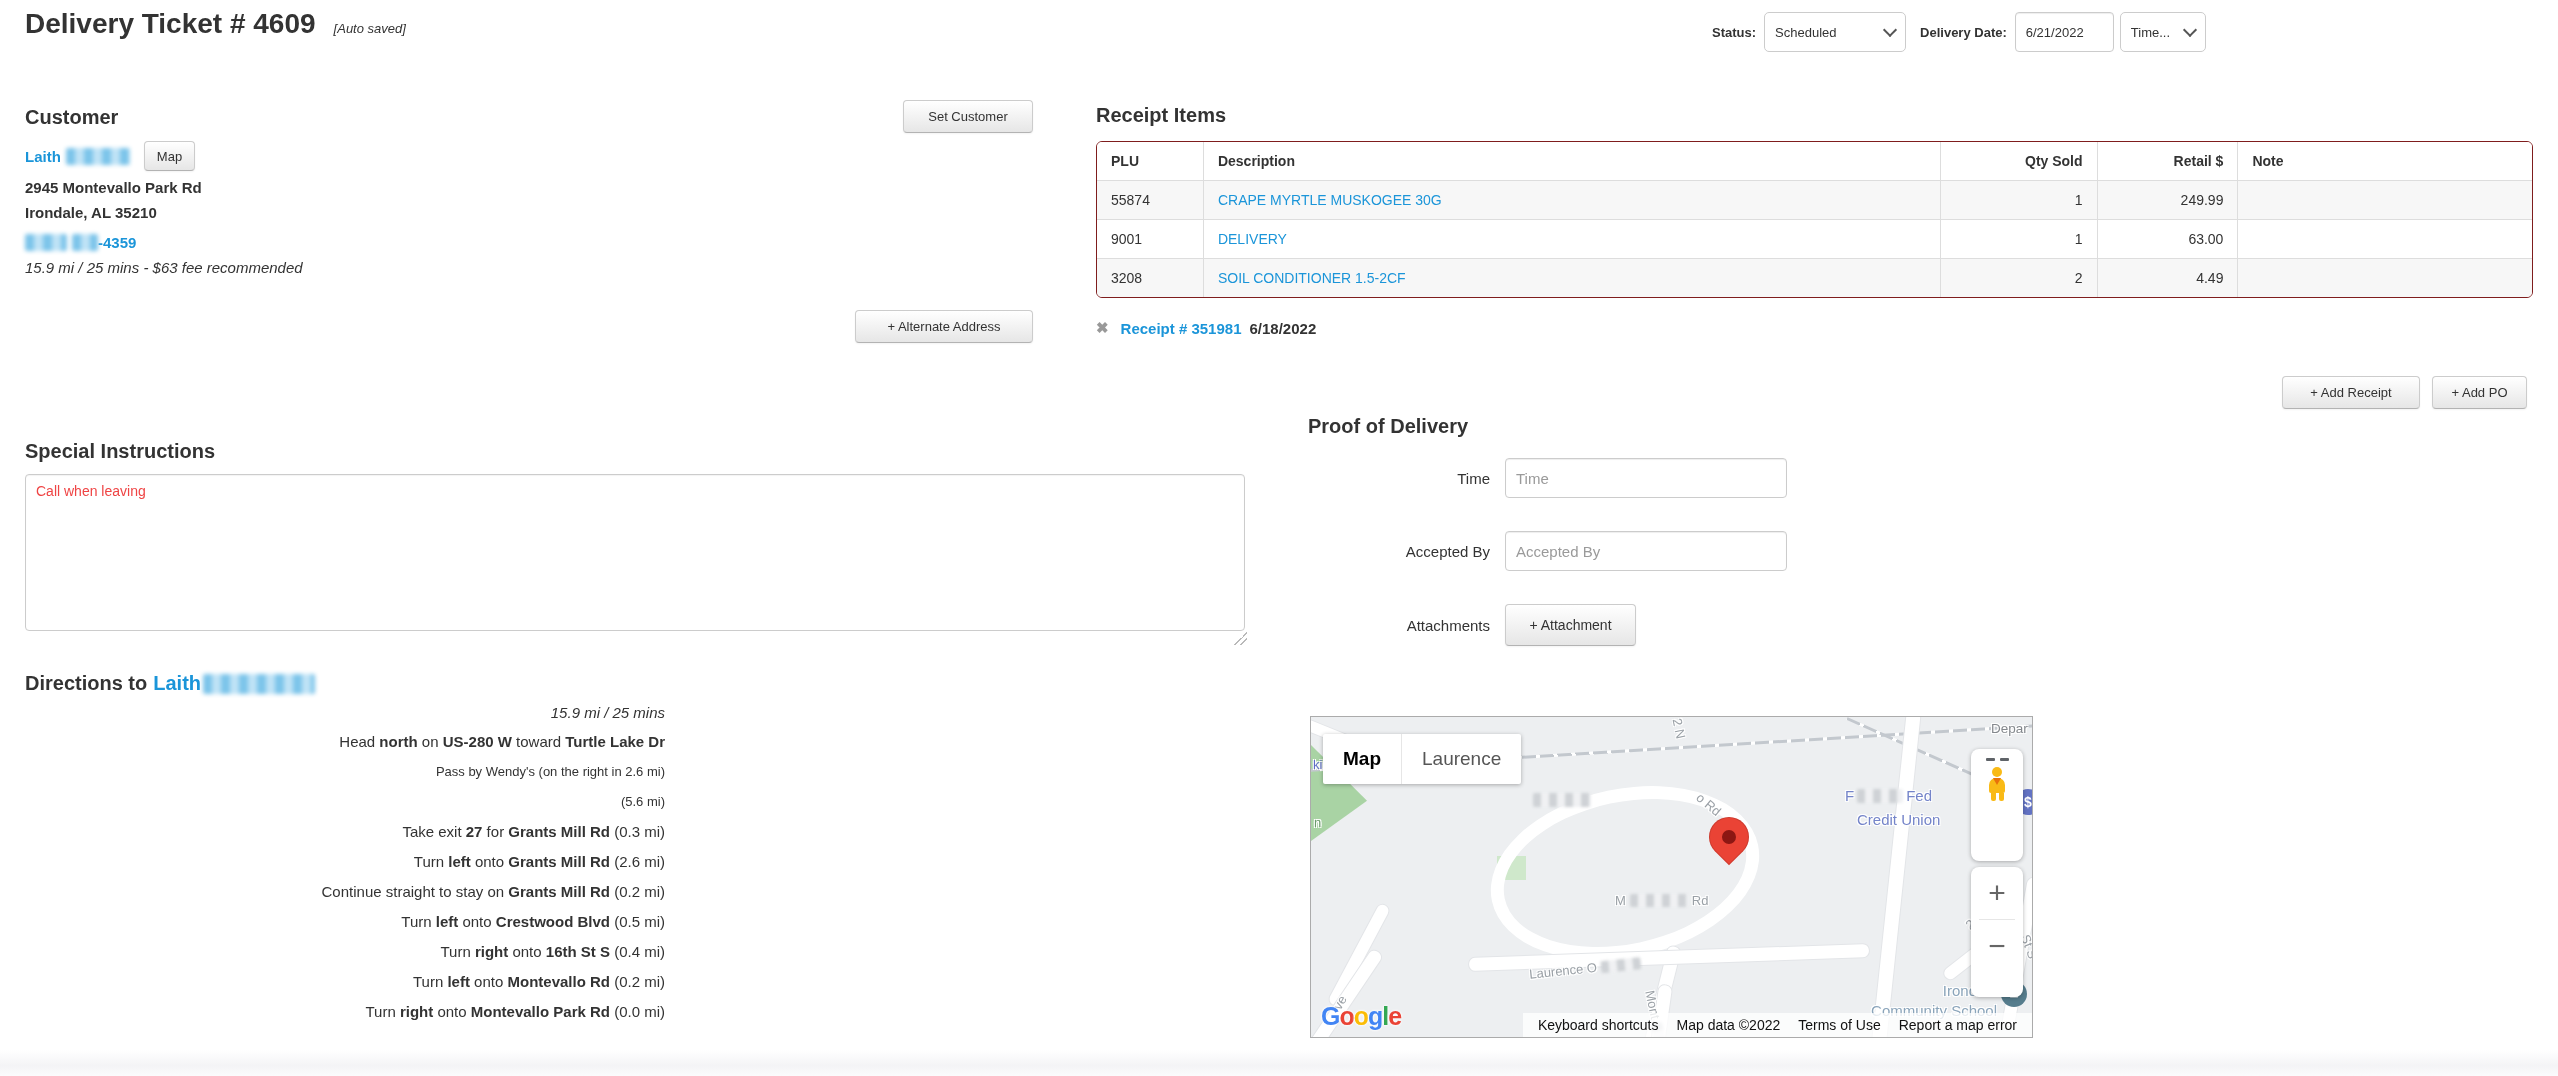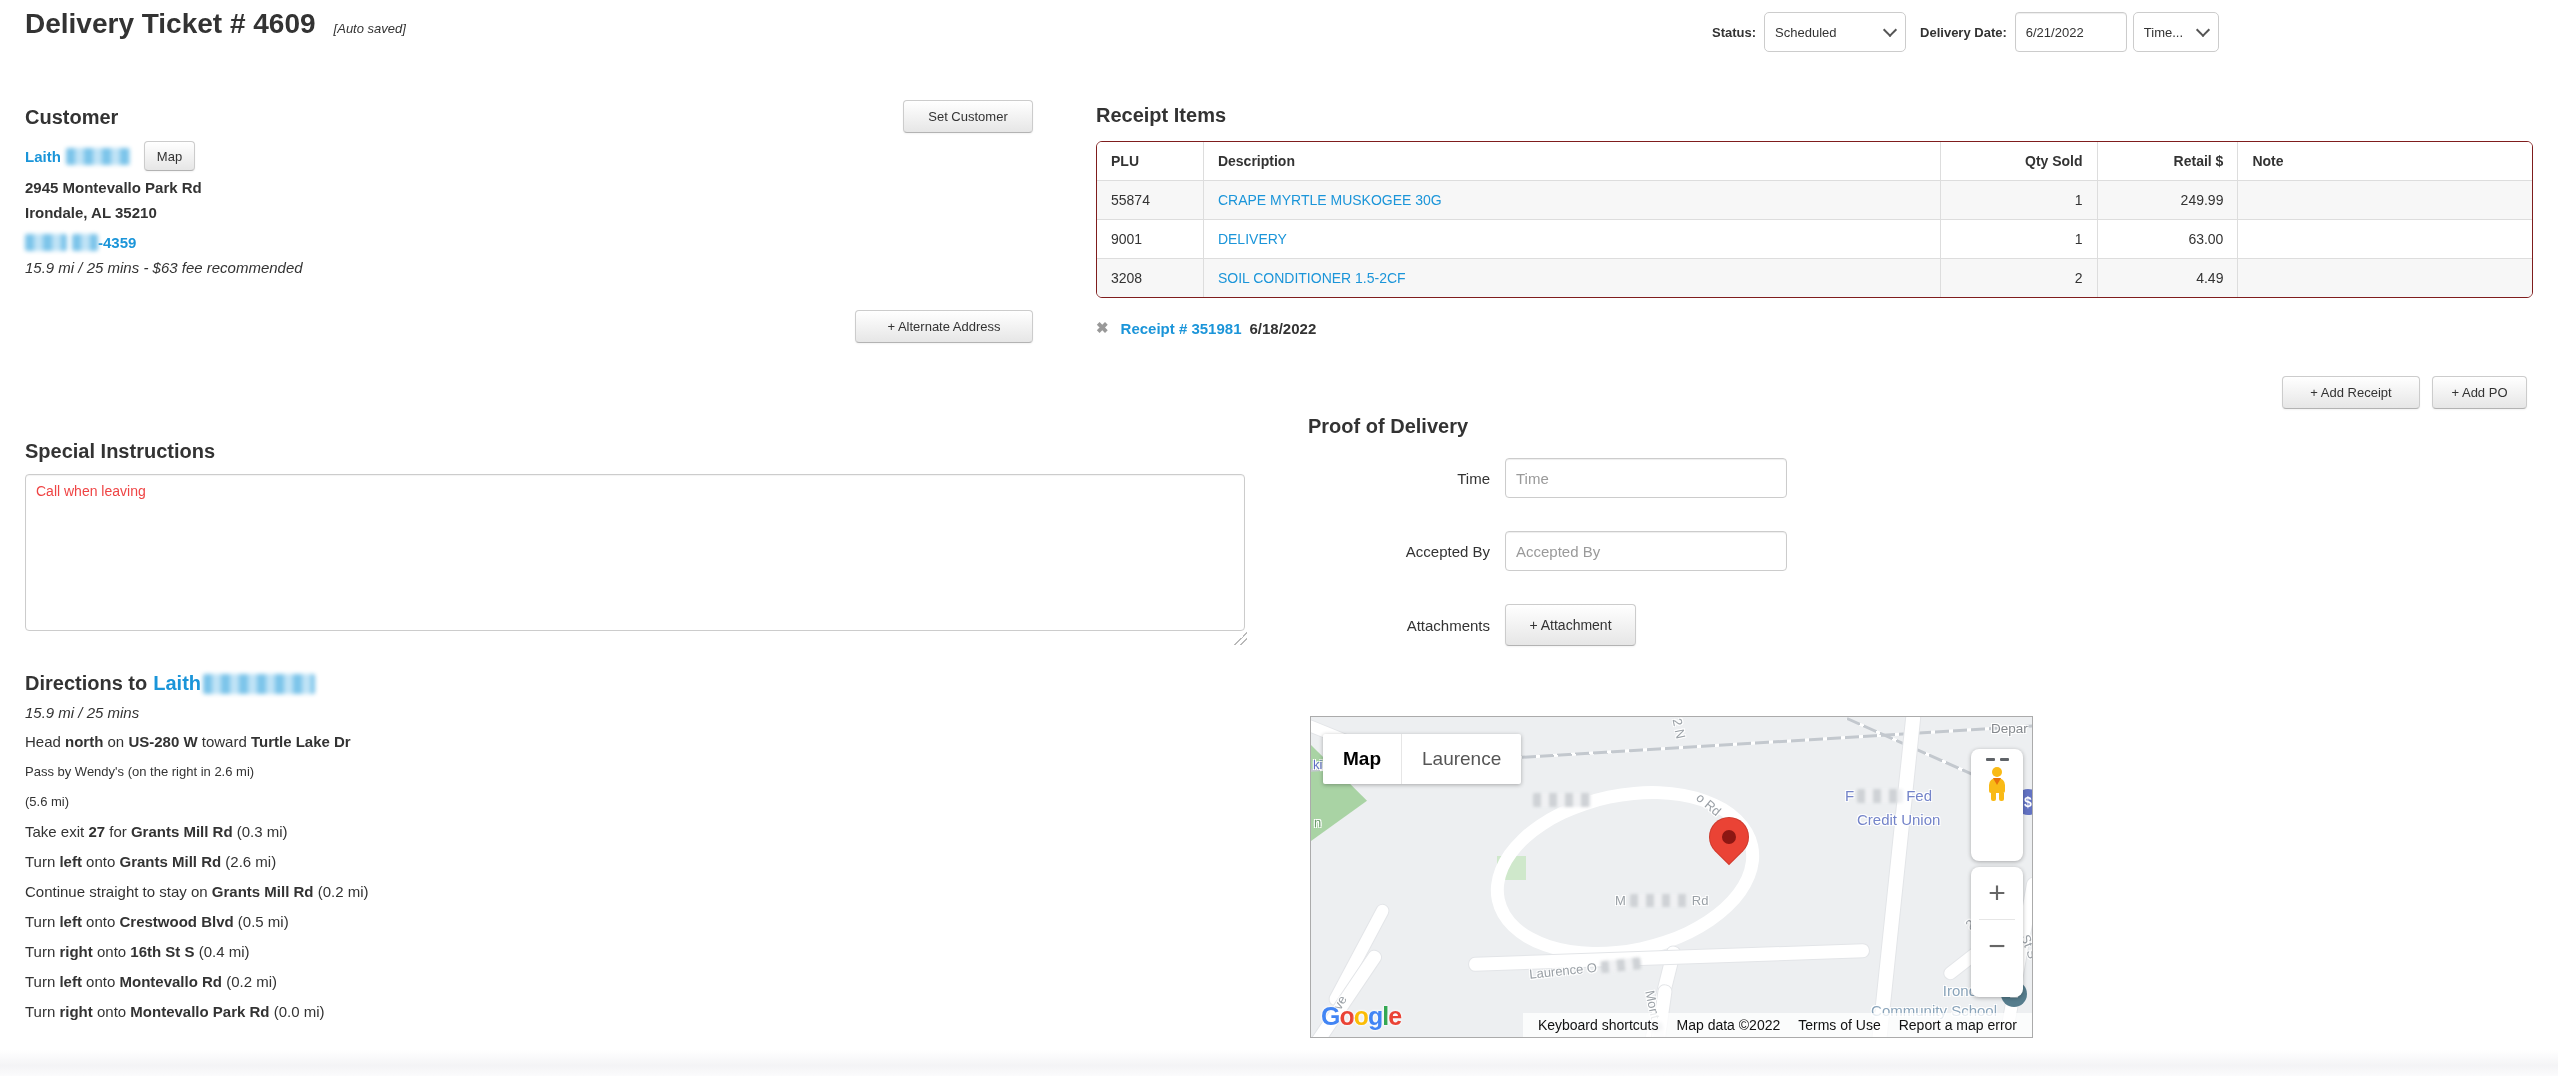--- a/index.html
+++ b/index.html
@@ -121,21 +121,21 @@
     <span class="italic" style="font-size:13px;margin-left:18px;">[Auto saved]</span>
   </div>
 
   <div class="abs topbar">
     <span class="lbl">Status:</span>
     <div class="sel" style="width:142px;margin-left:8px;">
       <span>Scheduled</span>
       <span class="chev"></span>
     </div>
     <span class="lbl" style="margin-left:14px;">Delivery Date:</span>
-    <input class="inp" style="width: 112px; height: 40px; margin-left: 8px; font-size: 13px;" value="6/21/2022">
+    <input class="inp" style="width: 99px; height: 40px; margin-left: 8px; font-size: 13px;" value="6/21/2022">
     <div class="sel" style="width:86px;margin-left:6px;">
       <span>Time...</span>
       <span class="chev"></span>
     </div>
   </div>
 
   <div class="abs" style="left:25px;top:106px;width:860px;">
     <h3>Customer</h3>
     <div style="margin-top:12px;display:flex;align-items:center;height:30px;">
       <a href="#" style="font-size:15px;font-weight:bold;">Laith</a>
@@ -221,21 +221,21 @@
     <div style="display:flex;align-items:center;margin-top:33px;">
       <div class="pod-label">Accepted By</div>
       <input class="inp" style="width: 282px; height: 40px; margin-left: 15px; font-size: 15px;" placeholder="Accepted By">
     </div>
     <div style="display:flex;align-items:center;margin-top:33px;">
       <div class="pod-label">Attachments</div>
       <button class="btn lg" style="margin-left:15px;width:131px;">+ Attachment</button>
     </div>
   </div>
 
-  <div class="abs" style="left:25px;top:672px;width:640px;">
+  <div class="abs" style="left:25px;top:672px;width:640px;text-align:right;">
     <div style="display:flex;align-items:center;">
       <h3>Directions to</h3>
       <a href="#" style="font-size:20px;font-weight:bold;margin-left:6px;">Laith</a>
       <span class="blur-blue" style="width:112px;height:20px;margin-left:2px;"></span>
     </div>
     <div class="italic" style="font-size:15px;margin-top:9px;">15.9 mi / 25 mins</div>
     <div style="margin-top:6px;">
         <div class="dir-step"><span>Head </span><span style="font-weight: bold;">north</span><span> on </span><span style="font-weight: bold;">US-280 W</span><span> toward </span><span style="font-weight: bold;">Turtle Lake Dr</span></div>
         <div class="dir-step small"><span>Pass by Wendy's (on the right in 2.6 mi)</span></div>
         <div class="dir-step small"><span>(5.6 mi)</span></div>

